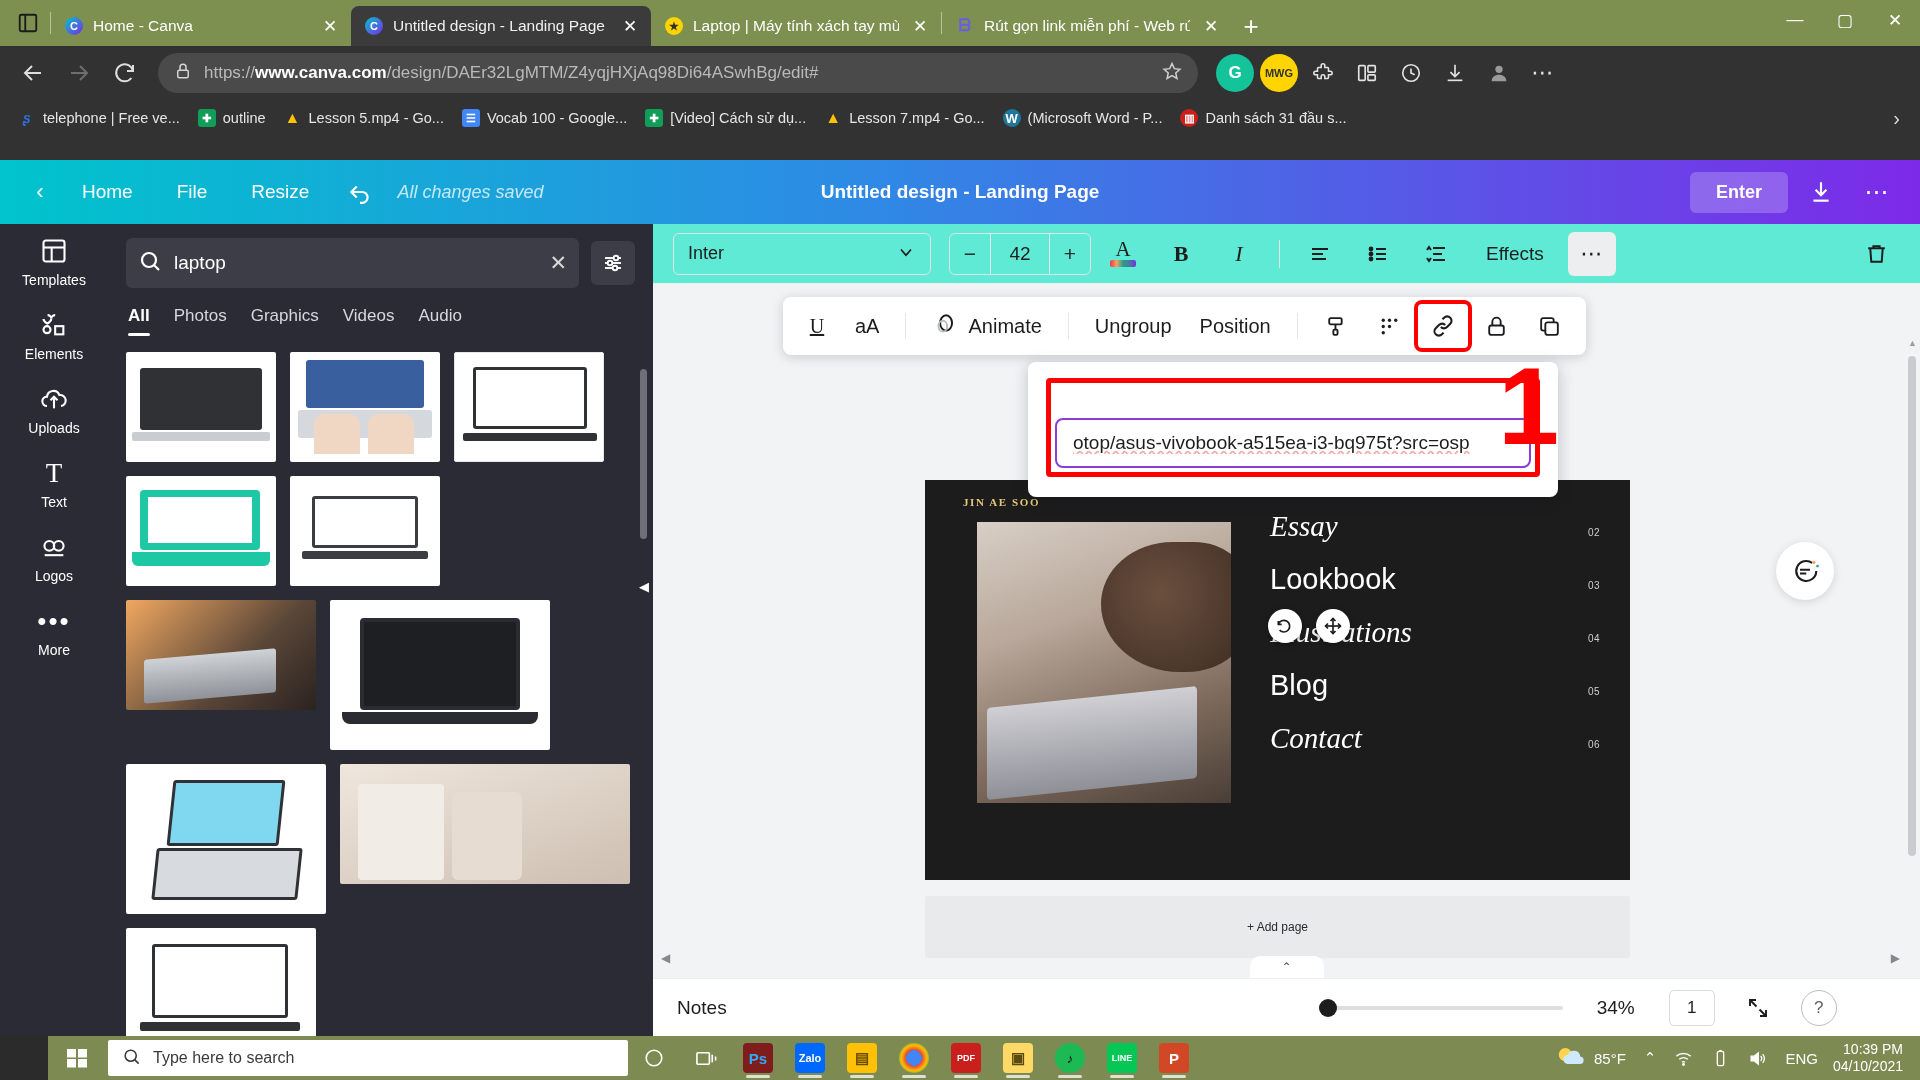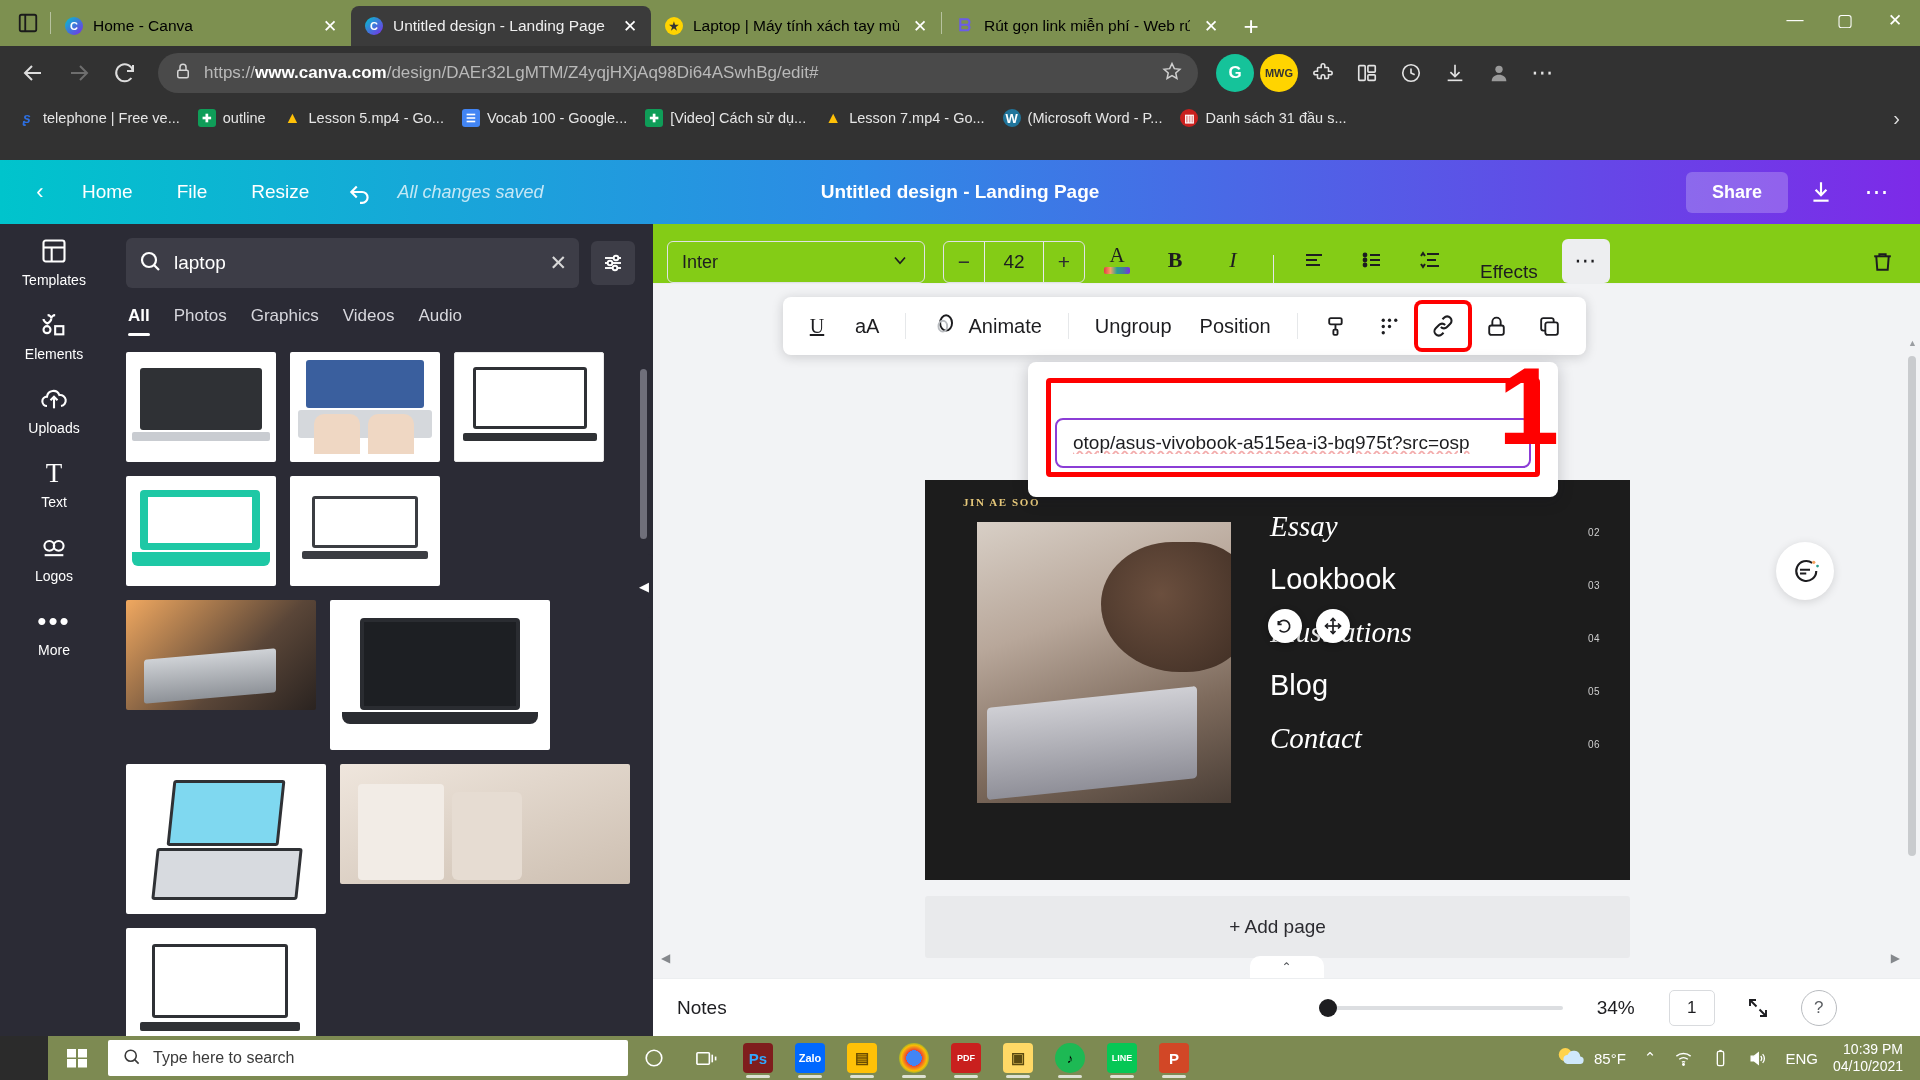--- a/index.html
+++ b/index.html
@@ -28,21 +28,21 @@
     height: 40px; display: flex; align-items: center; gap: 10px;
     padding: 0 10px 0 14px; border-radius: 8px 8px 0 0;
     min-width: 120px; max-width: 310px; position: relative;
   }
   .tab.active { background: #3b3b3b; }
   .tab .favicon { width: 18px; height: 18px; flex: 0 0 18px; border-radius: 50%; display:flex;align-items:center;justify-content:center;font-size:11px;font-weight:bold;color:#fff;}
   .tab .title {
     font-size: 15.5px; color: #efefef; white-space: nowrap; overflow: hidden;
     text-overflow: clip; flex: 1 1 auto;
   }
-  .tab.inactive .title { color: #000000; }
+  .tab.inactive .title { color: #ffffff; }
   .tab .tabclose { width: 22px; height: 22px; flex:0 0 22px; display:flex;align-items:center;justify-content:center;color:#fff;font-size:17px; line-height:1;}
   .newtab { width: 38px; height: 34px; display:flex;align-items:center;justify-content:center;color:#fff;font-size:26px;margin-bottom:3px;font-weight:300;}
 
   .winctl { position:absolute; right: 0; top: 0; display: flex; height: 40px; }
   .winctl div { width: 50px; height: 40px; display:flex;align-items:center;justify-content:center; color:#fff; font-size:17px;}
 
   .navbar { height: 54px; background: #323232; display: flex; align-items: center; padding: 0 12px; gap: 4px;}
   .navbtn { width: 42px; height: 42px; display:flex;align-items:center;justify-content:center; color:#ddd; }
   .navbtn svg { width: 24px; height: 24px; }
   .navbtn.dim svg { opacity: .35; }
@@ -111,21 +111,21 @@
 
   .panel-scrollbar { position: absolute; right: 6px; top: 145px; width: 7px; height: 170px; background:#6f6f7a; border-radius: 4px;}
   .panel-collapse {
     position: absolute; right: -1px; top: 330px; width: 20px; height: 64px;
     background: #2b2b35; border-radius: 0 6px 6px 0; display:flex;align-items:center;justify-content:center;color:#fff;font-size:13px;
   }
 
   
   .editor { flex: 1; background: #f2f3f5; position: relative; overflow: hidden;}
   .fmtbar {
-    height: 60px; background: #84cc16; display: flex; align-items: flex-end; padding: 0 14px; gap: 6px;
+    height: 60px; background: #5eead4; display: flex; align-items: center; padding: 0 20px; gap: 6px;
     border-bottom: 1px solid #eceef0;
   }
   .fontsel { width: 258px; height: 42px; border: 1px solid #e0e2e5; border-radius: 6px; display: flex; align-items: center; padding: 0 14px;}
   .fontsel .fname { flex: 1; font-size: 18px; color: #1d1d20;}
   .sizer { height: 42px; border: 1px solid #e0e2e5; border-radius: 6px; display: flex; align-items: center; margin-left: 12px;}
   .sizer .sb { width: 40px; text-align: center; font-size: 21px; color: #2b2b30;}
   .sizer .sv { width: 60px; text-align: center; font-size: 19px; color: #1d1d20; border-left:1px solid #e8eaec;border-right:1px solid #e8eaec; line-height: 40px; height:40px;}
   .fbtn { width: 52px; height: 46px; display: flex; align-items: center; justify-content: center; font-size: 22px; color: #1d1d20; border-radius: 6px;}
   .fbtn.bold { font-weight: 700; font-family: "Liberation Serif", serif; }
   .fbtn.ital { font-style: italic; font-family: "Liberation Serif", serif; }
@@ -188,21 +188,21 @@
   .menu-row .mt.sans { font-family: "Liberation Sans", sans-serif; font-weight: 400;}
   .menu-row .mn { margin-left: auto; color: #cfcfcf; font-size: 10px; letter-spacing: .5px; }
 
   .handle {
     position: absolute; width: 34px; height: 34px; border-radius: 50%; background: #fff;
     box-shadow: 0 2px 6px rgba(0,0,0,.35); display:flex;align-items:center;justify-content:center; z-index: 20;
   }
 
   .addpage {
     position: absolute; left: 272px; top: 760px; width: 705px; height: 62px;
-    background: #e9eaec; color: #2b2b30; font-size: 19px; display: flex; align-items: center; justify-content: center;
+    background: #e9eaec; color: #2b2b30; font-size: 12px; display: flex; align-items: center; justify-content: center;
     border-radius: 3px;
   }
   .chatbtn {
     position: absolute; right: 86px; top: 405px; width: 58px; height: 58px; border-radius: 50%;
     background: #fff; box-shadow: 0 2px 10px rgba(0,0,0,.13); display:flex;align-items:center;justify-content:center;
   }
 
   
   .vscroll { position: absolute; right: 4px; top: 64px; width: 8px; height: 624px; }
   .vscroll .thumb { position:absolute; top:0; width: 8px; height: 500px; background: #c9cbce; border-radius: 5px;}
@@ -411,21 +411,21 @@
       <div class="ct-item">Resize</div>
       <div class="ct-undo">
         <svg viewBox="0 0 24 24" width="26" height="26" fill="none" stroke="currentColor" stroke-width="2">
             <polyline points="9,7 4,12 9,17"></polyline>
             <path d="M4 12h10a5 5 0 0 1 0 10h-2"></path>
           </svg>
       </div>
       <div class="ct-saved">All changes saved</div>
       <div class="ct-title">Untitled design - Landing Page</div>
       <div class="ct-right">
-        <div class="ct-share">Share</div>
+        <div class="ct-share">Enter</div>
         <div class="ct-dl">
           <svg viewBox="0 0 24 24" width="26" height="26" fill="none" stroke="currentColor" stroke-width="2">
               <line x1="12" y1="3" x2="12" y2="15"></line>
               <polyline points="7,10 12,15 17,10"></polyline>
               <line x1="5" y1="20" x2="19" y2="20"></line>
             </svg>
         </div>
         <div class="ct-more">⋯</div>
       </div>
     </div>

